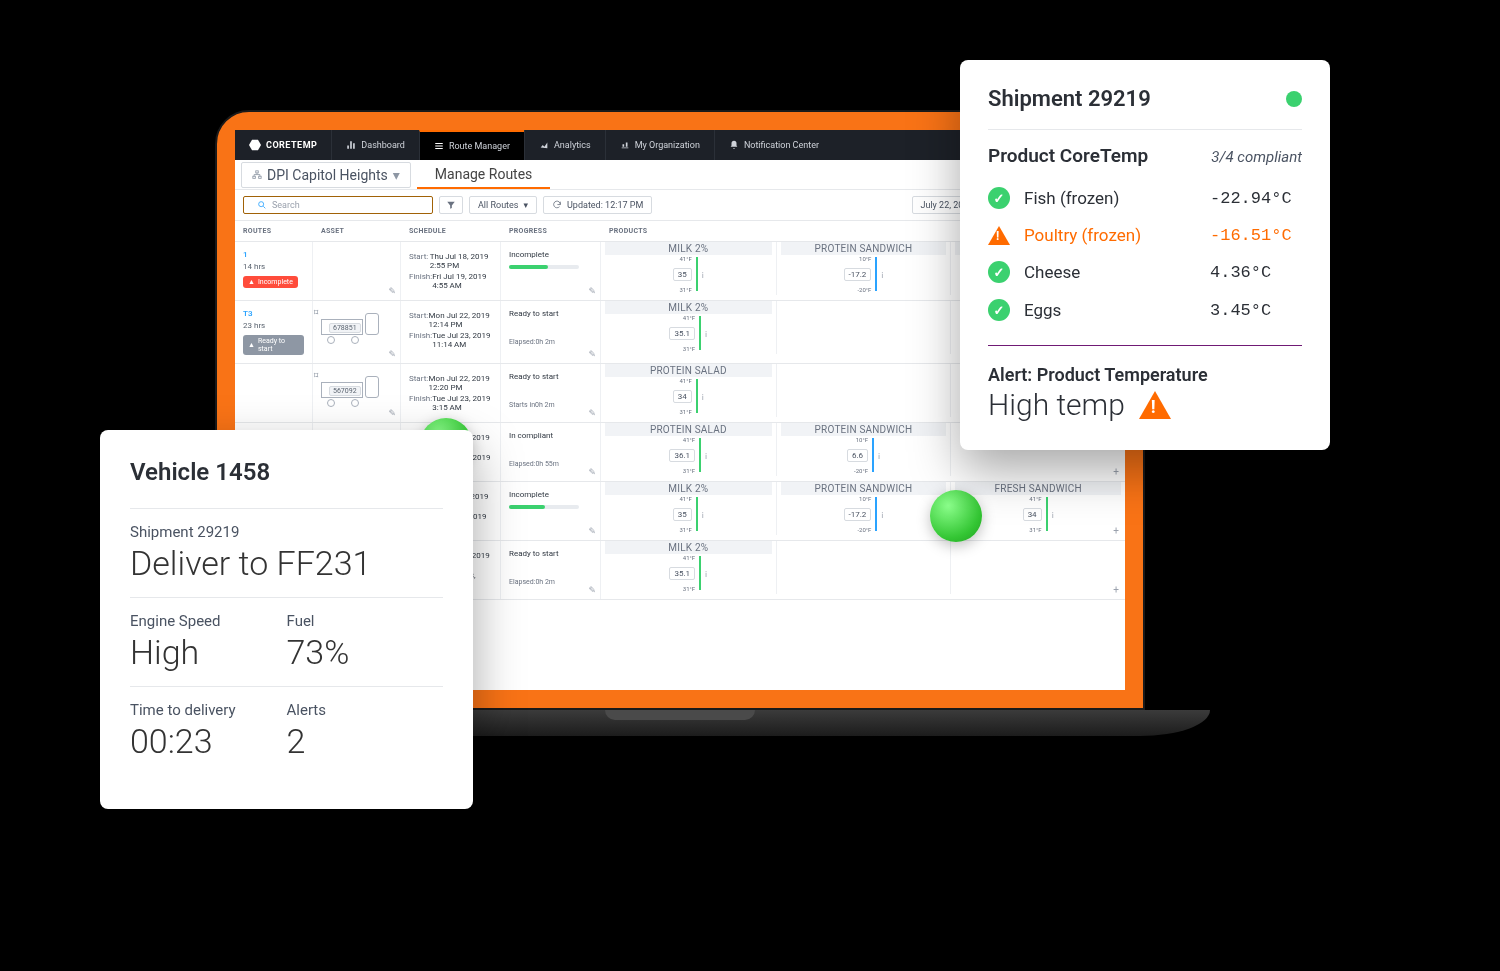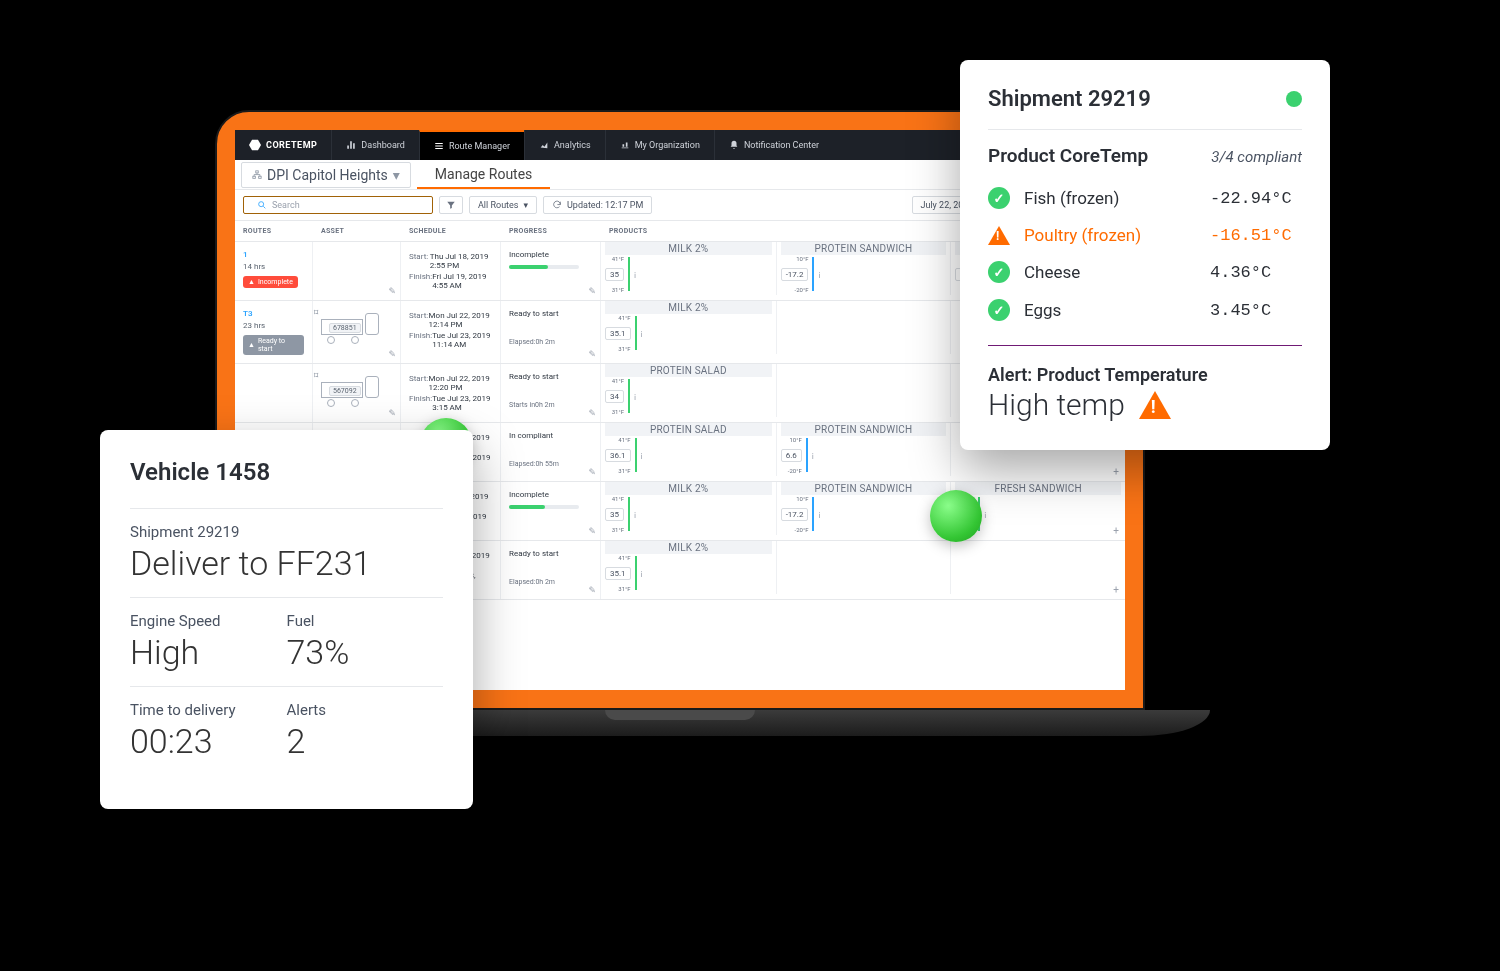--- a/index.html
+++ b/index.html
@@ -50,21 +50,21 @@
   .prog .bar .fill{position:absolute;left:0;top:0;height:100%;background:#3bd16f;border-radius:2px;}
   .prog .meta{display:flex;justify-content:flex-start;margin-top:20px;color:#6a7280;font-size:7px;max-width:80px;}
   .pencil{position:absolute;right:4px;bottom:4px;color:#9aa1ad;font-size:9px;}
   .cell{position:relative;}
   
   .products{padding:0;}
   .prod-row{display:grid;grid-template-columns:repeat(3,1fr);}
   .prod{border-left:1px solid #eef0f3;position:relative;padding:0 4px 4px;}
   .prod:first-child{border-left:0;}
   .prod .pname{background:#f1f3f6;font-size:10px;text-align:center;color:#6a7280;padding:1px 0;letter-spacing:.2px;}
-  .gauge{display:flex;align-items:center;justify-content:flex-start;gap:4px;margin-top:2px;}
+  .gauge{display:flex;align-items:center;justify-content:center;gap:4px;margin-top:2px;}
   .gauge .track{width:2px;height:34px;background:#3bd16f;position:relative;}
   .gauge.blue .track{background:#2aa3ff;}
   .gauge .hi,.gauge .lo{position:absolute;font-size:6px;color:#6a7280;}
   .gauge .hi{top:-2px;right:6px;} .gauge .lo{bottom:-2px;right:6px;}
   .gauge .val{font-size:8px;border:1px solid #d7dbe0;padding:1px 4px;border-radius:2px;background:#fff;color:#4a5362;}
   .gauge .info{color:#9aa1ad;font-size:8px;}
   .plus{position:absolute;right:6px;bottom:4px;color:#9aa1ad;font-size:10px;}
   
   .orb{position:absolute;width:52px;height:52px;border-radius:50%;background:radial-gradient(circle at 35% 30%,#8cff8c,#34c634 65%,#1f9e1f);box-shadow:0 4px 14px rgba(0,0,0,.25);}
   

